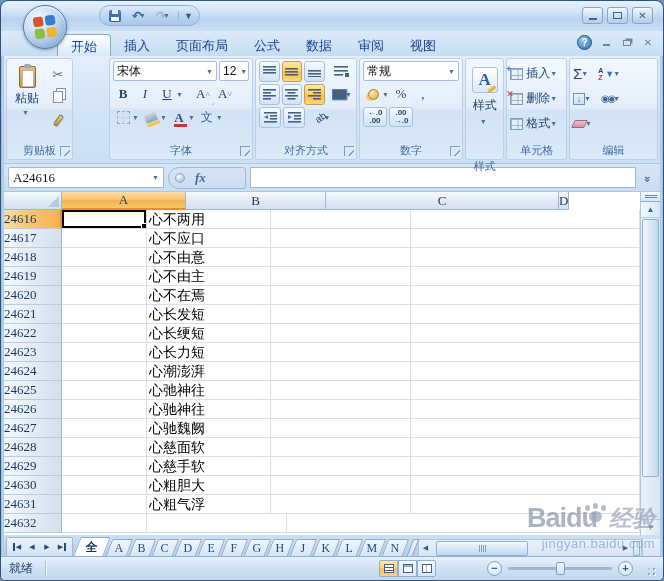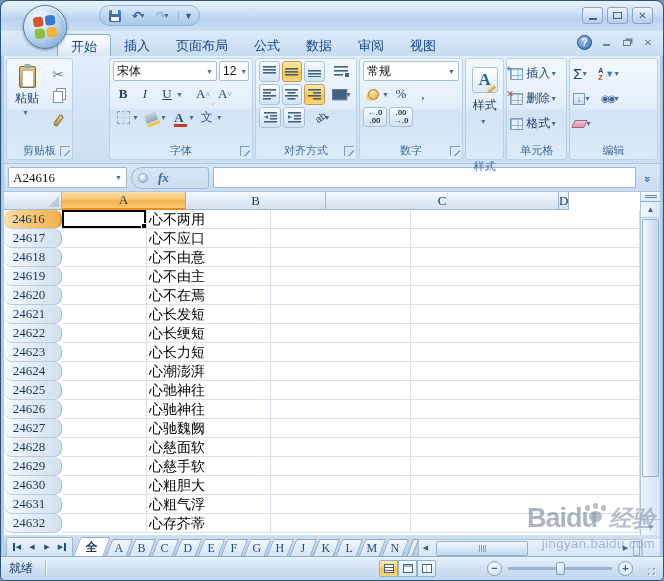--- a/index.html
+++ b/index.html
@@ -134,21 +134,21 @@
   .sigma{ font-size:15px; color:#24436b;}
   .azcol{ display:flex; flex-direction:column; font-size:7px; font-weight:bold; line-height:7px; color:#24436b;}
   .azcol .zred{ color:#c0392b;}
   .funnel{ color:#3a76c4; font-size:9px;}
   .fill-ico{ width:12px; height:12px; border:1px solid #6f93bb; background:linear-gradient(#eaf2fb,#cfe0f2); display:flex; align-items:center; justify-content:center; color:#2d66b4; font-size:9px; font-weight:bold;}
   .binoc{ letter-spacing:-2px; color:#45688e; font-size:10px; font-weight:bold;}
   .eraser{ width:13px; height:8px; background:linear-gradient(#f3c2d0,#d98fa6); border:1px solid #9a6a7c; transform:skewX(-25deg); border-radius:1px;}
   
   .fxrow{ height:28px; flex:0 0 28px; margin:0 2px; background:linear-gradient(#d8e6f6,#cbdcf0); border:1px solid #aec6e2; border-top:none;
     display:flex; align-items:center; padding:3px 4px; gap:4px;}
-  .namebox{ width:119px; height:21px; background:#fff; border:1px solid #9db8d2; border-radius:2px 0 0 2px;
+  .namebox{ width:156px; height:21px; background:#fff; border:1px solid #9db8d2; border-radius:2px 0 0 2px;
     display:flex; align-items:center; justify-content:space-between; padding:0 4px;
     font-family:"Liberation Serif",serif; font-size:13px; color:#111;}
   .fxpill{ width:78px; height:22px; border:1px solid #9db8d2; border-radius:11px 3px 3px 11px;
     background:linear-gradient(#f4f9fe,#dcieaf5 50%,#cfe0f1); display:flex; align-items:center; gap:10px; padding:0 6px;}
   .fxdot{ width:10px; height:10px; border-radius:50%; background:radial-gradient(circle at 35% 30%,#fff,#b9cfe6 60%,#8fafd0); border:1px solid #8aa7c6;}
   .fxtext{ font-family:"Liberation Serif",serif; font-style:italic; font-weight:bold; font-size:13px; color:#3e6b9c;}
   .fxinput{ flex:1; height:21px; background:#fff; border:1px solid #9db8d2; font-size:12px; padding:2px 4px; color:#000;}
   .fx-expand{ width:16px; text-align:center; color:#3e6b9c; font-size:11px; font-weight:bold; transform:rotate(90deg); letter-spacing:-2px;}
   
   .gridwrap{ flex:1; margin:0 2px; background:#fff; position:relative; overflow:hidden; border-left:1px solid #aec6e2; border-right:1px solid #aec6e2;}
@@ -158,21 +158,21 @@
   .corner:after{ content:""; position:absolute; right:2px; bottom:2px; border-left:11px solid transparent; border-bottom:11px solid #b8cadd;}
   .colhead{ height:18px; background:linear-gradient(#f4f9fd,#e2ecf6 50%,#d3e0ee); border-right:1px solid #9db8d2; border-bottom:1px solid #9db8d2;
     font-family:"Liberation Serif",serif; font-size:13px; color:#17365d; text-align:center; line-height:17px;}
   .colhead.active-col{ background:linear-gradient(#fcdda7,#f9c675 45%,#f5b24c 55%,#f8c86f); border-bottom:2px solid #e78f27; line-height:16px;}
   .colhead:nth-of-type(1){ width:85px;}
   .colhead:nth-of-type(2){ width:124px;}
   .colhead:nth-of-type(3){ width:140px;}
   .colhead:nth-of-type(4){ width:233px;}
   .grow-row{ display:flex; height:19px;}
   .rowhead{ width:58px; flex:0 0 58px; background:linear-gradient(90deg,#f4f9fd,#e2ecf6 50%,#d3e0ee); border-right:1px solid #9db8d2; border-bottom:1px solid #b9cbde;
-    font-family:"Liberation Serif",serif; font-size:13px; color:#17365d; text-align:center; padding-right:7px; line-height:18px;border-radius:8px;}
+    font-family:"Liberation Serif",serif; font-size:13px; color:#17365d; text-align:left; padding-right:7px; line-height:18px;}
   .grow-row.selected .rowhead{ background:linear-gradient(90deg,#fcdda7,#f9c675 45%,#f5b24c); border-right:2px solid #e78f27; color:#17365d;}
   .cell{ border-right:1px solid #d6dfeb; border-bottom:1px solid #d6dfeb; font-size:14px; color:#000; line-height:18px; overflow:hidden; white-space:nowrap;}
   .cA{ width:85px; flex:0 0 85px;}
   .cB{ width:124px; flex:0 0 124px; padding-left:2px;}
   .cC{ width:140px; flex:0 0 140px;}
   .cD{ flex:1;}
   .grow-row.selected .cA{ position:relative; box-shadow:inset 0 0 0 2px #000; z-index:5;}
   .grow-row.selected .cA:after{ content:""; position:absolute; right:-2px; bottom:-2px; width:5px; height:5px; background:#000; border:1px solid #fff; z-index:6;}
   
   .vscroll{ position:absolute; top:0; right:0; width:20px; bottom:0; background:linear-gradient(90deg,#e9f1fa,#d7e5f4);
@@ -745,21 +745,20 @@
           <div class="rowhead">24631</div>
           <div class="cell cA"></div>
           <div class="cell cB">心粗气浮</div>
           <div class="cell cC"></div>
           <div class="cell cD"></div>
         </div>
 
         <div class="grow-row">
           <div class="rowhead">24632</div>
           <div class="cell cA"></div>
-          <div class="cell cB">心存芥蒂</div>
           <div class="cell cC"></div>
           <div class="cell cD"></div>
         </div>
 
     </div>
     <div class="vscroll">
       <div class="vsplit">
           <i></i>
         </div>
       <div class="sarrow">▲</div>

